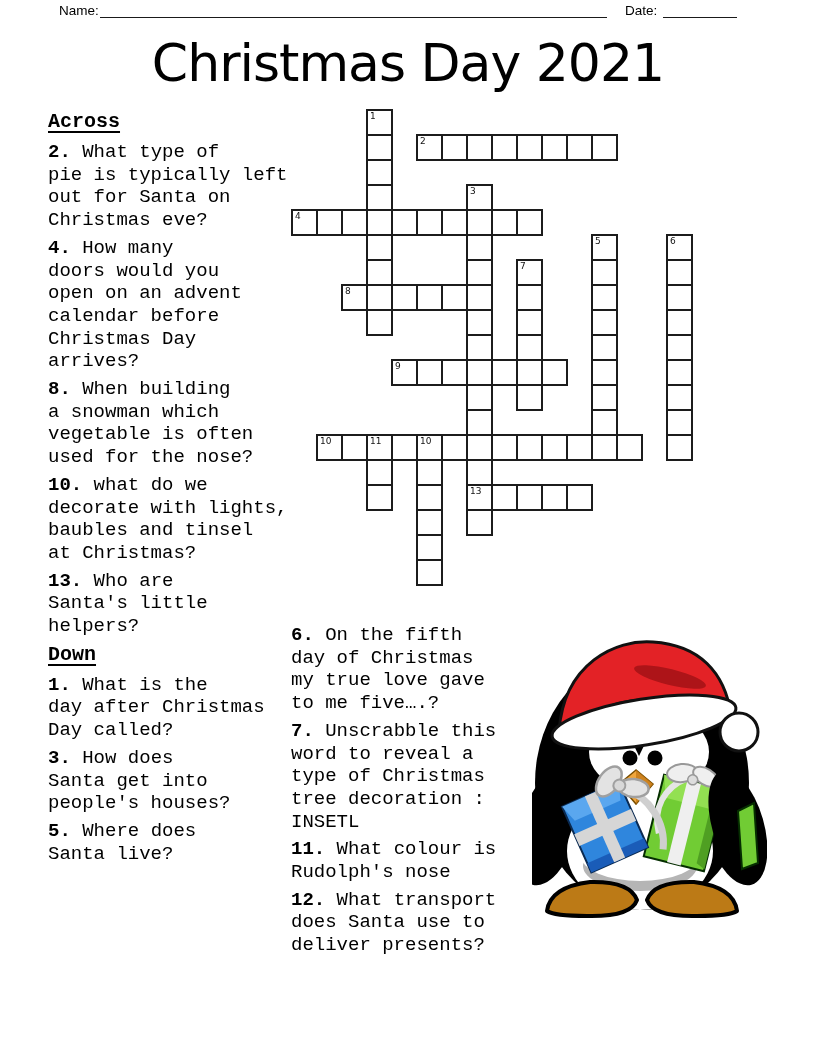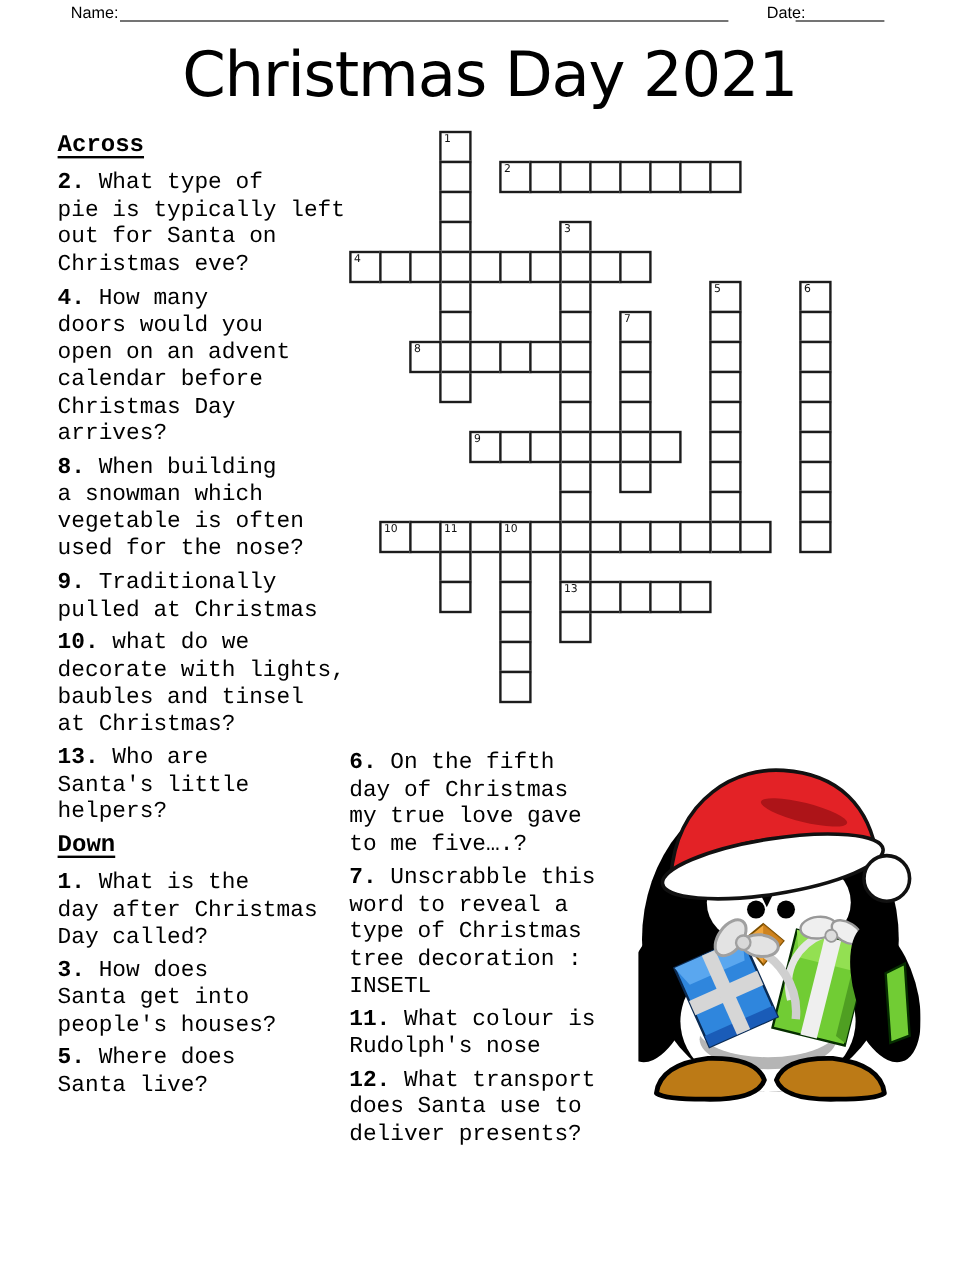--- a/index.html
+++ b/index.html
@@ -6,21 +6,21 @@
   html,body { background:#ffffff; }
   .page {
     position:relative; width:816px; height:1056px; background:#ffffff;
     font-family:"DejaVu Sans", sans-serif; color:#000; overflow:hidden;
   }
   
   .hdr-label { position:absolute; font-family:"Liberation Sans", sans-serif; font-size:13.5px; color:#000; }
   .hdr-line  { position:absolute; height:0; border-bottom:1.6px solid #1a1a1a; }
   #name-label { left:45px; top:3px;margin-left:14px; }
   #name-line  { left:100px; top:17px; width:507px; }
-  #date-label { left:639px; top:3px; }
+  #date-label { left:625px; top:3px; }
   #date-line  { left:663px; top:17px; width:74px; }
   
   .title {
     position:absolute; left:0; top:33px; width:100%; text-align:center;
     font-family:"DejaVu Sans", sans-serif; font-size:52px; font-weight:400;
     letter-spacing:-1px; color:#000; white-space:nowrap;
   }
   
   .grid { position:absolute; left:292px; top:110px; width:420px; height:500px; }
   .cell {
@@ -180,21 +180,20 @@
       <div class="cell" style="left: 249px; top: 374px;"></div>
       <div class="cell" style="left: 274px; top: 374px;"></div>
     </div>
 
   <div class="clue-col" id="clues-left">
     <div class="clue-heading">Across</div>
     <div id="across-list">
         <p class="clue"><b>2.</b> What type of<br>pie is typically left<br>out for Santa on<br>Christmas eve?</p>
         <p class="clue"><b>4.</b> How many<br>doors would you<br>open on an advent<br>calendar before<br>Christmas Day<br>arrives?</p>
         <p class="clue"><b>8.</b> When building<br>a snowman which<br>vegetable is often<br>used for the nose?</p>
-        <p class="clue"><b>9.</b> Traditionally<br>pulled at Christmas</p>
         <p class="clue"><b>10.</b> what do we<br>decorate with lights,<br>baubles and tinsel<br>at Christmas?</p>
         <p class="clue"><b>13.</b> Who are<br>Santa's little<br>helpers?</p>
       </div>
     <div class="clue-heading down-h">Down</div>
     <div id="down-left-list">
         <p class="clue"><b>1.</b> What is the<br>day after Christmas<br>Day called?</p>
         <p class="clue"><b>3.</b> How does<br>Santa get into<br>people's houses?</p>
         <p class="clue"><b>5.</b> Where does<br>Santa live?</p>
       </div>
   </div>

